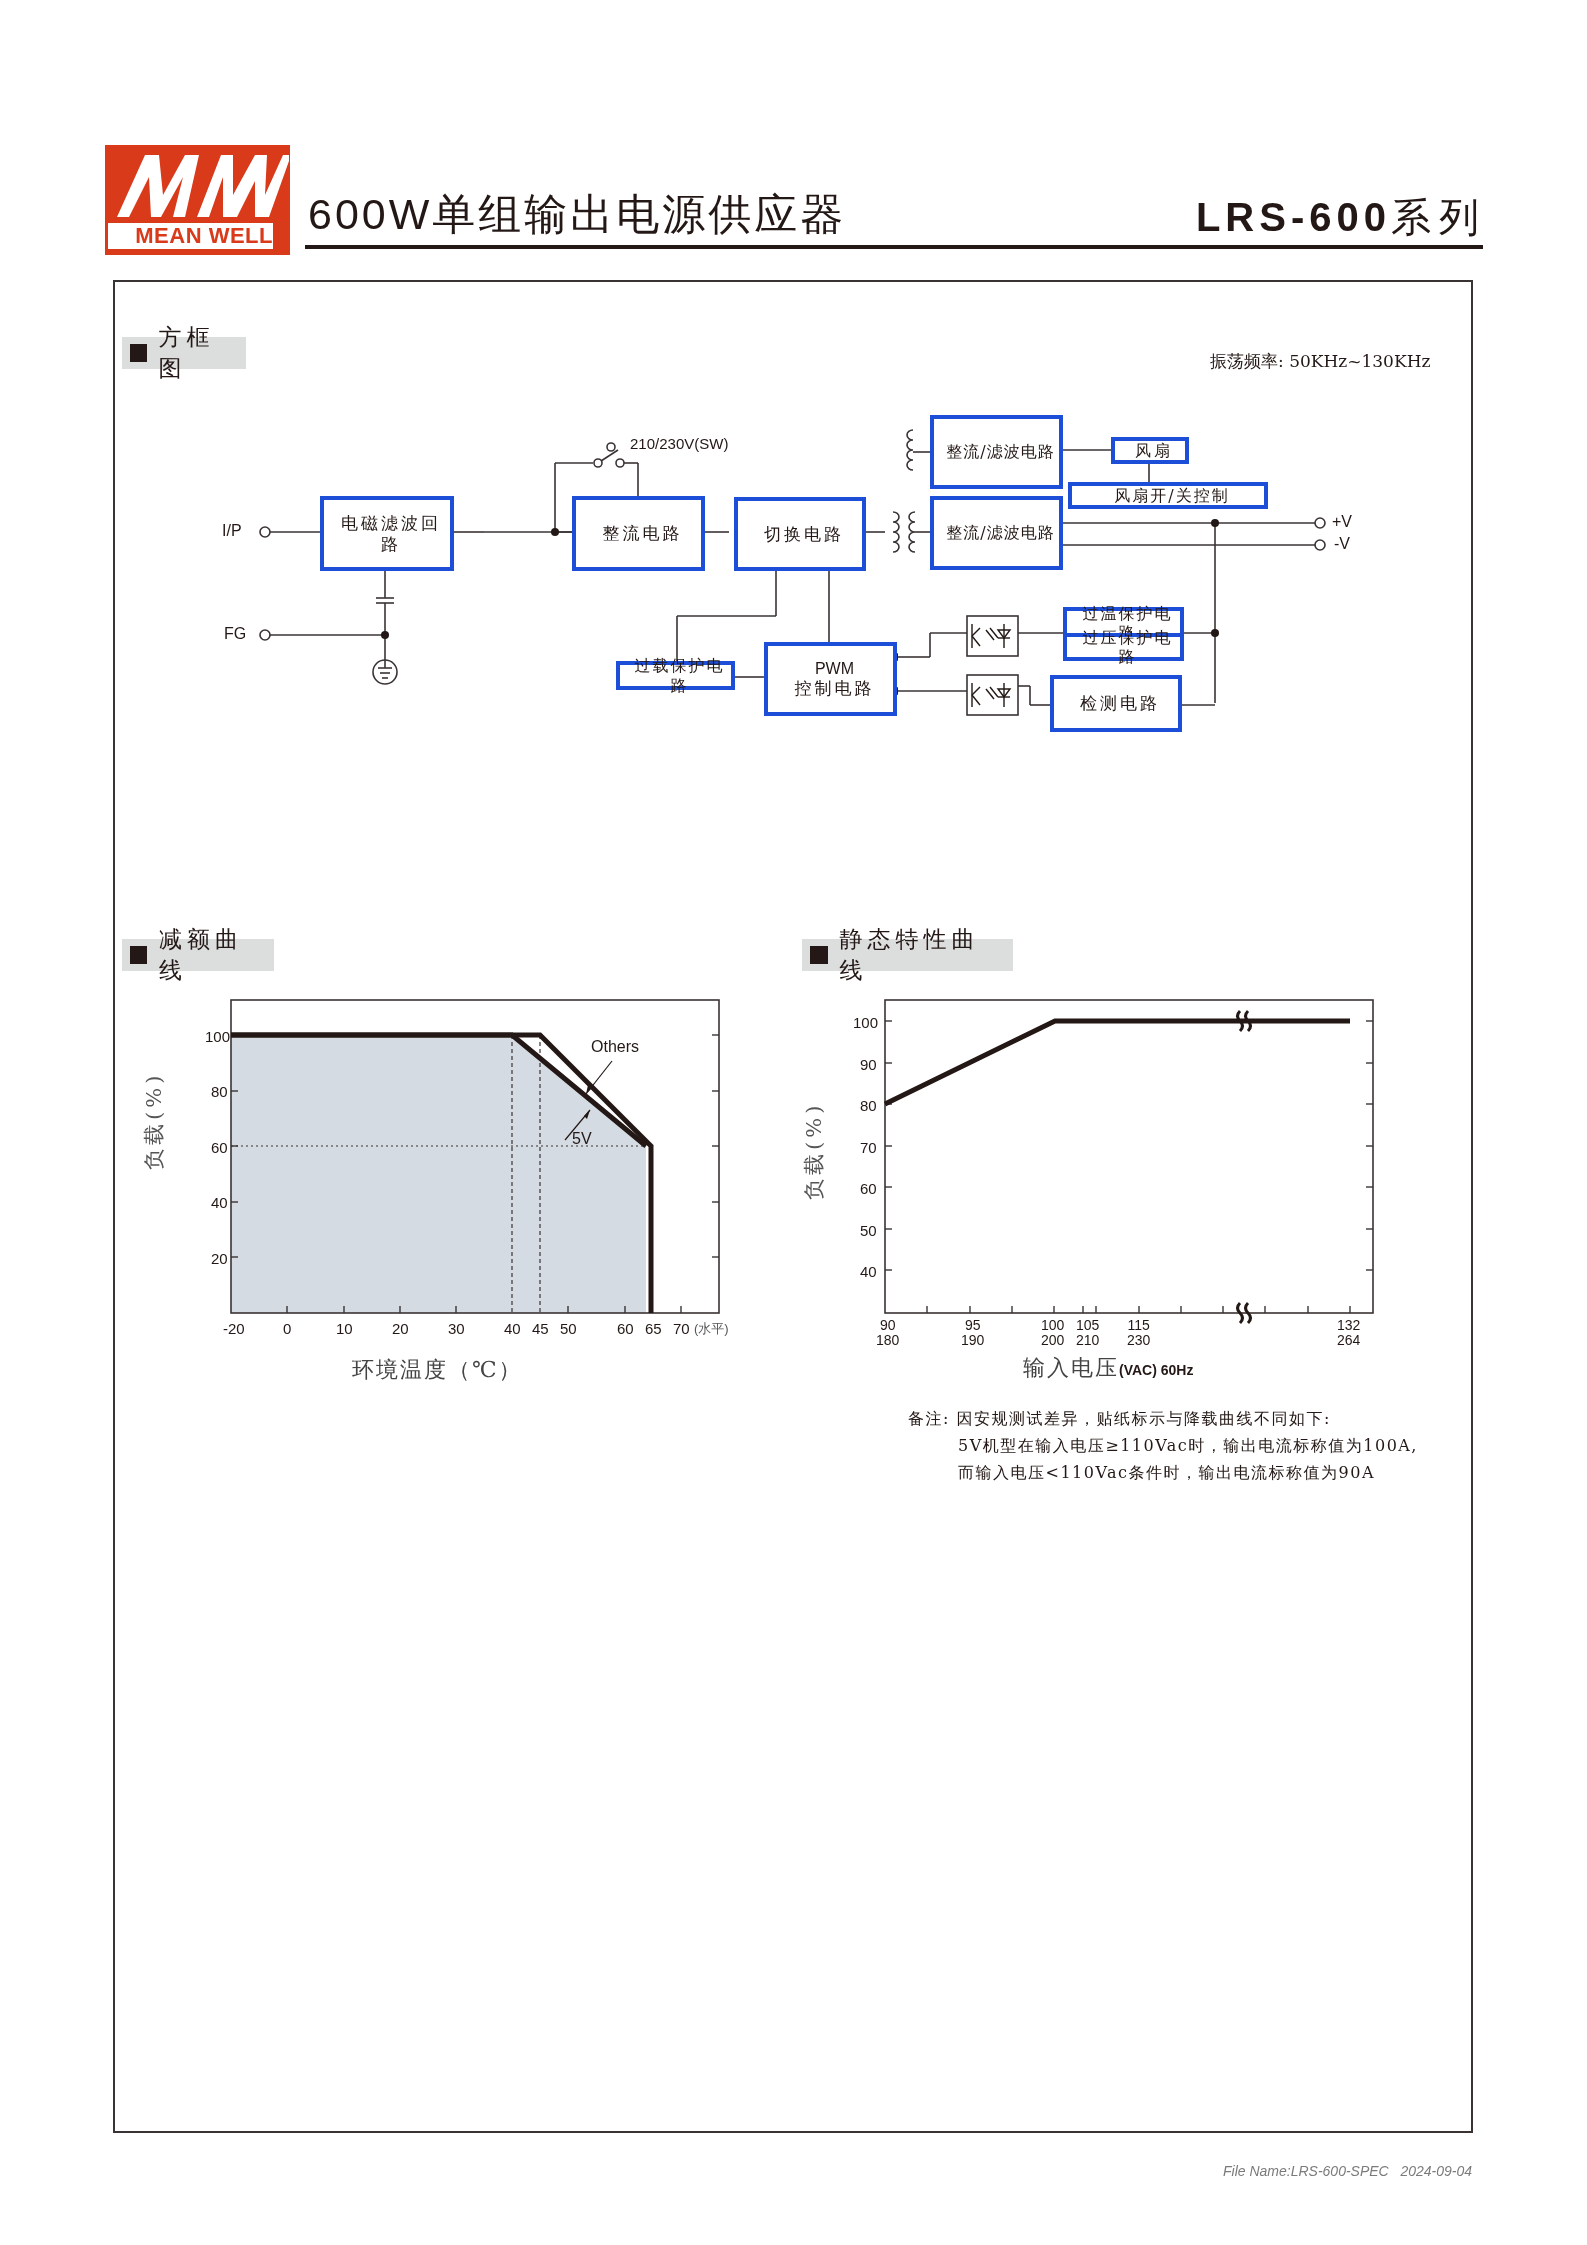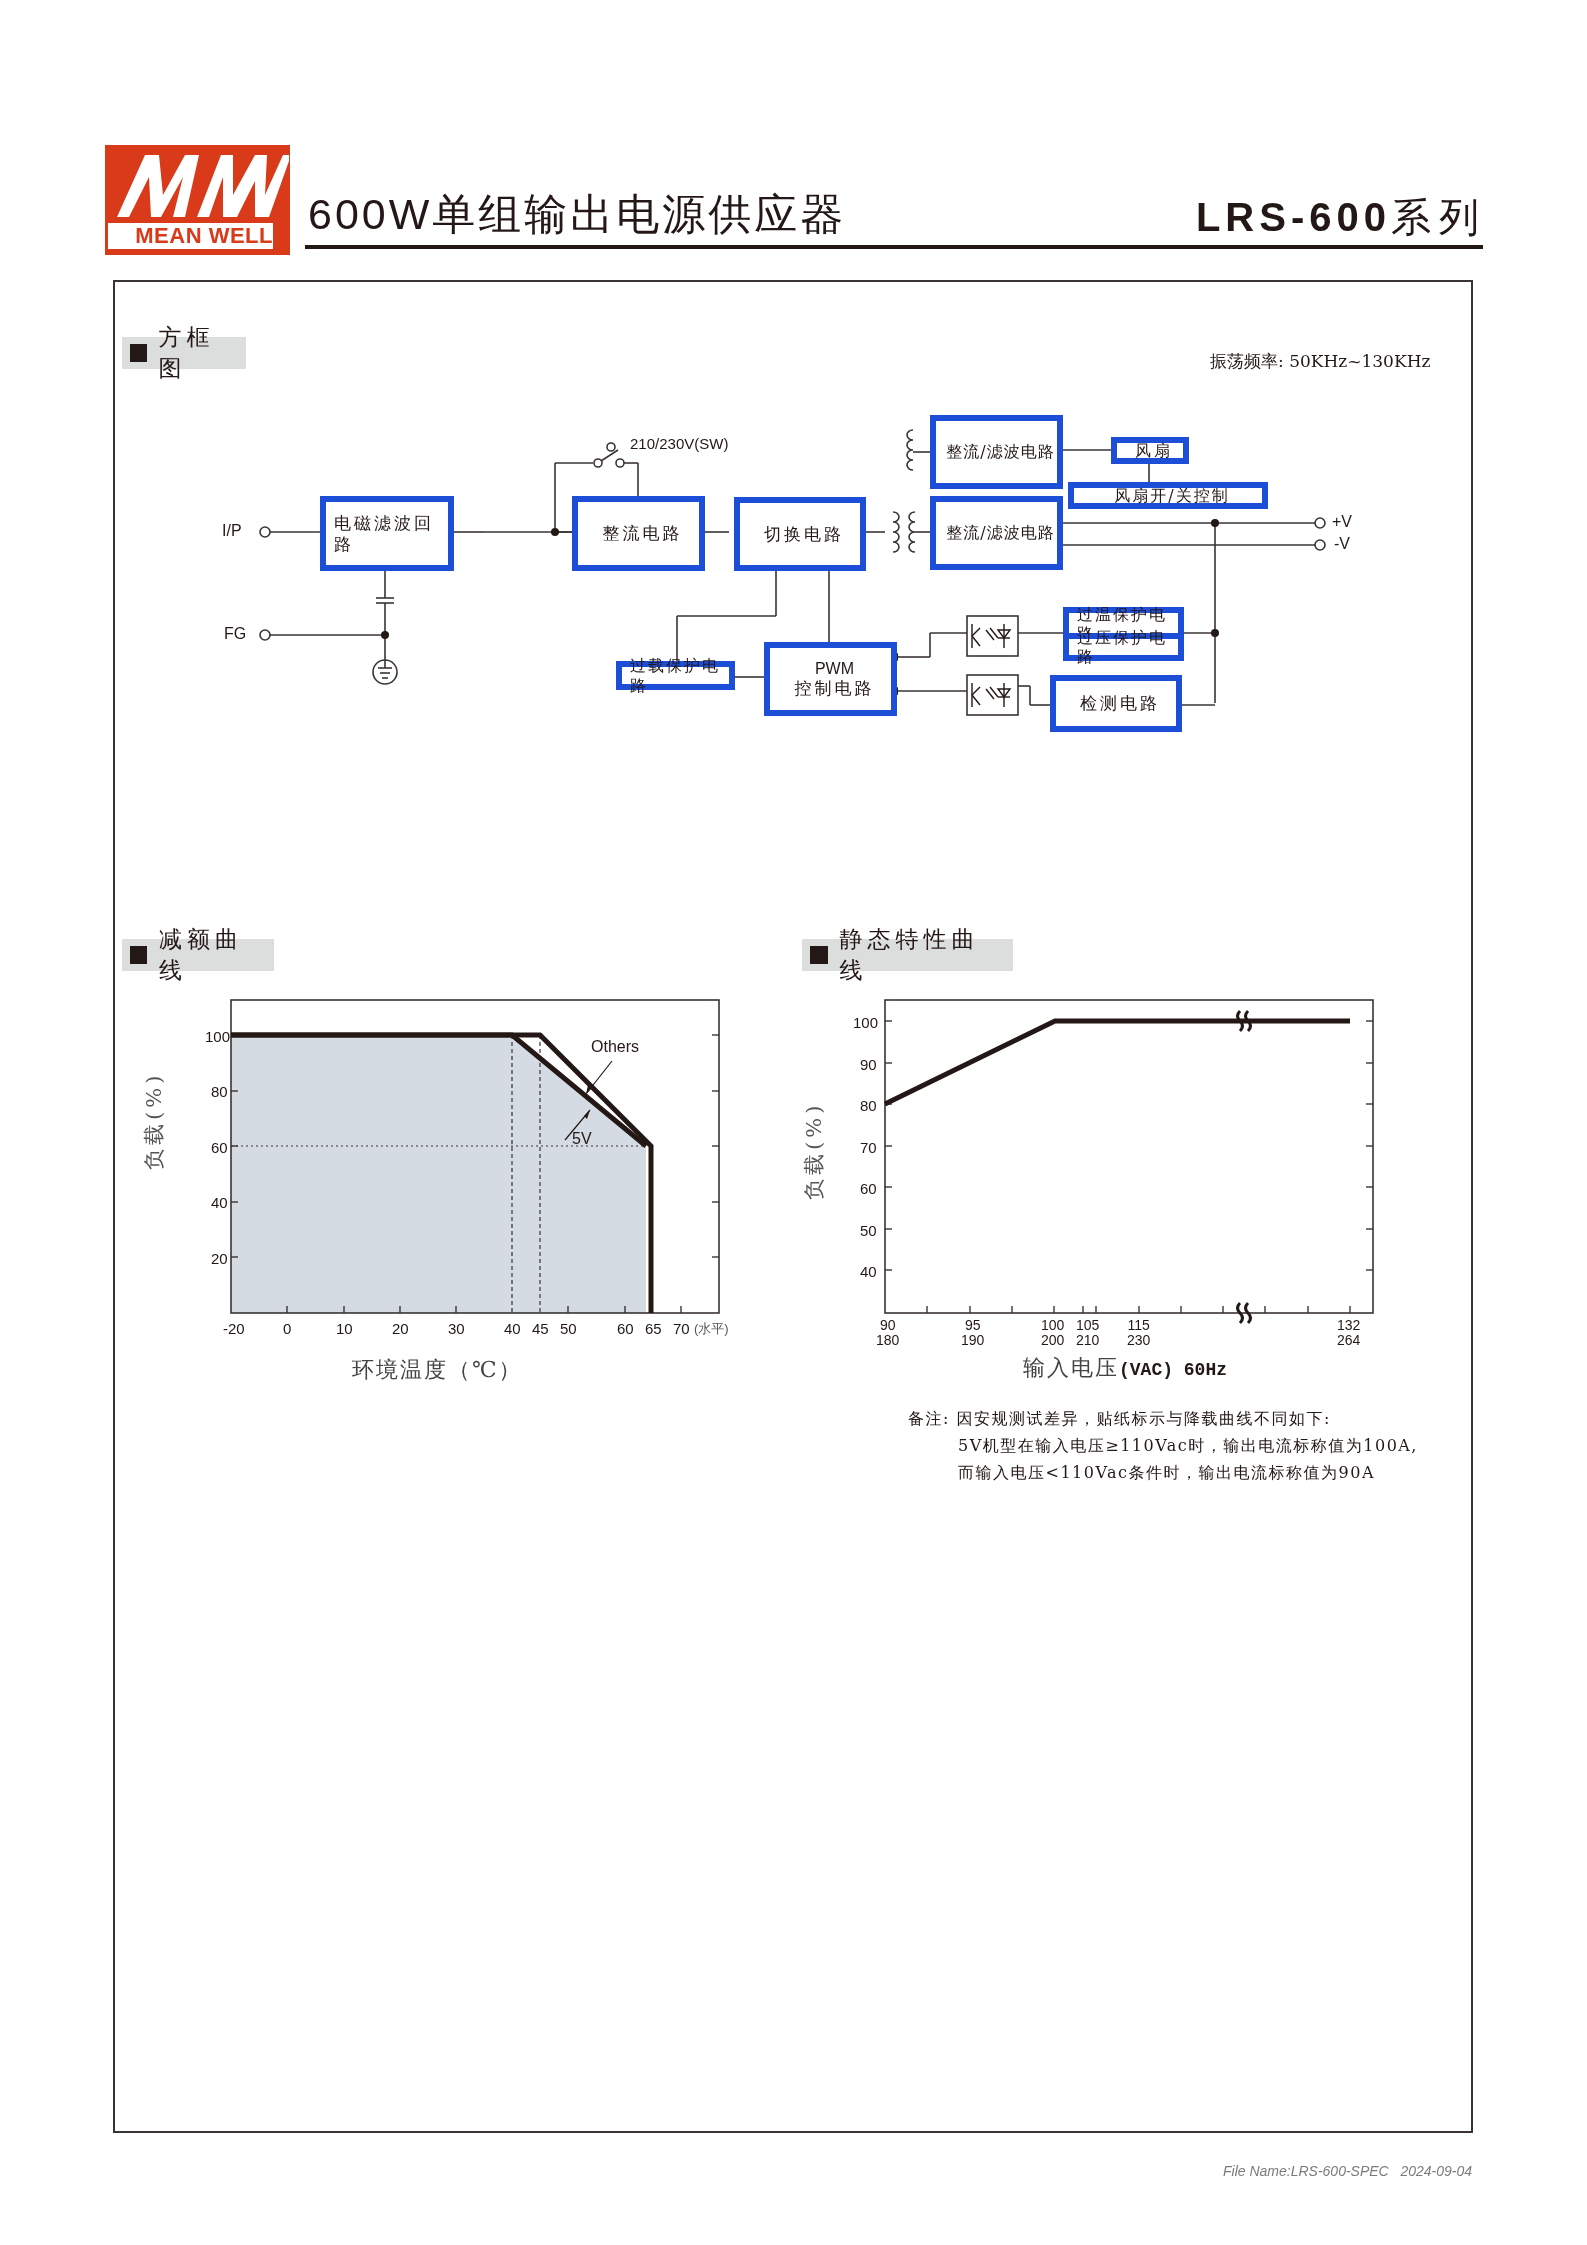--- a/index.html
+++ b/index.html
@@ -17,23 +17,23 @@
   .title-series .suffix { font-family:"DejaVu Serif", serif; font-weight:normal; letter-spacing:8px; }
   .header-rule { position:absolute; left:305px; top:245px; width:1178px; height:4px; background:#231815; }
   
   .frame { position:absolute; left:113px; top:280px; width:1360px; height:1853px; border:2px solid #3a3334; box-sizing:border-box; }
   .sec-title { position:absolute; height:32px; background:#dcdddd; display:flex; align-items:center; padding:0 10px 0 8px; box-sizing:border-box;margin-top:28px; }
   .sec-title .sq { width:18px; height:18px; background:#231815; margin-right:12px; }
   .sec-title .txt { font-family:"DejaVu Serif", serif; font-size:23px; letter-spacing:5px; color:#231815; }
   .serif { font-family:"DejaVu Serif", serif; }
   .sans { font-family:"Liberation Sans", sans-serif; }
   
-  .blk { position:absolute; border:6px solid #1d4ed8; box-sizing:border-box; background:#fff;
+  .blk { position:absolute; border:4px solid #1d4ed8; box-sizing:border-box; background:#fff;
          display:flex; align-items:center; justify-content:center; flex-direction:column;
-         font-family:"DejaVu Serif", serif; font-size:17px; letter-spacing:3px; color:#231815; text-align:left; line-height:1.2;padding-left:8px; }
+         font-family:"DejaVu Serif", serif; font-size:17px; letter-spacing:3px; color:#231815; text-align:center; line-height:1.2;padding-left:8px; }
   .lbl { position:absolute; font-size:16px; white-space:nowrap; color:#231815; }
   svg { position:absolute; left:0; top:0; overflow:visible; }
   .tick { position:absolute; font-family:"Liberation Sans", sans-serif; font-size:15px; color:#231815; white-space:nowrap; }
   .note { position:absolute; font-family:"DejaVu Serif", serif; font-size:16px; color:#231815; white-space:nowrap; letter-spacing:1.5px; line-height:27px; }
   .footer { position:absolute; right:115px; top:2163px; font-family:"Liberation Sans", sans-serif; font-style:italic; font-size:14px; color:#7b7b7b; white-space:pre; }
 </style>
 </head>
 <body>
 
 <div class="logo">
@@ -333,20 +333,20 @@
 
 <div class="tick" style="left:876px;top:1318px;text-align:center;line-height:15px;font-size:14px;"><span>90</span><br><span>180</span></div>
 <div class="tick" style="left:961px;top:1318px;text-align:center;line-height:15px;font-size:14px;"><span>95</span><br><span>190</span></div>
 <div class="tick" style="left:1041px;top:1318px;text-align:center;line-height:15px;font-size:14px;"><span>100</span><br><span>200</span></div>
 <div class="tick" style="left:1076px;top:1318px;text-align:center;line-height:15px;font-size:14px;"><span>105</span><br><span>210</span></div>
 <div class="tick" style="left:1127px;top:1318px;text-align:center;line-height:15px;font-size:14px;"><span>115</span><br><span>230</span></div>
 <div class="tick" style="left:1337px;top:1318px;text-align:center;line-height:15px;font-size:14px;"><span>132</span><br><span>264</span></div>
 
 <div class="lbl serif" style="left:800px;top:1200px;transform:rotate(-90deg);transform-origin:left top;font-size:21px;color:#555;letter-spacing:4px;">负载(%)</div>
 <div class="lbl" style="left:1023px;top:1353px;font-size:22px;">
-  <span class="serif" style="color:#444;letter-spacing:2px;">输入电压</span><span class="sans" style="font-weight:bold;font-size:18px;font-family:Liberation Mono, monospace;">(VAC) 60Hz</span>
+  <span class="serif" style="color:#444;letter-spacing:2px;">输入电压</span><span class="sans" style="font-weight:bold;font-size:14px;">(VAC) 60Hz</span>
 </div>
 
 <div class="note" style="left:908px;top:1405px;">备注: 因安规测试差异，贴纸标示与降载曲线不同如下:</div>
 <div class="note" style="left:958px;top:1432px;">5V机型在输入电压≥110Vac时，输出电流标称值为100A,</div>
 <div class="note" style="left:958px;top:1459px;">而输入电压&lt;110Vac条件时，输出电流标称值为90A</div>
 
 <div class="footer">File Name:LRS-600-SPEC   2024-09-04</div>
 
 </body></html>

